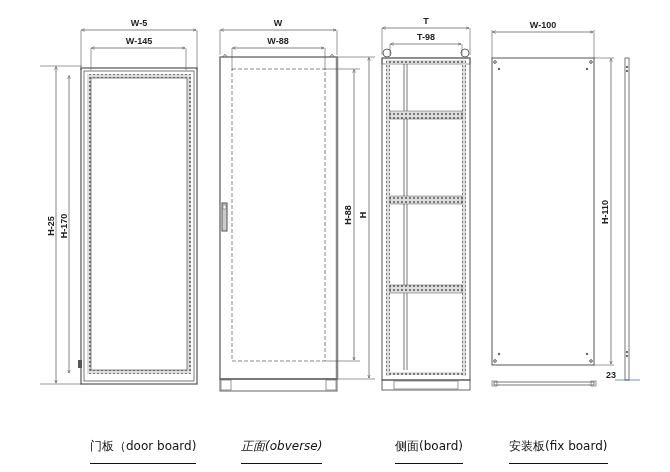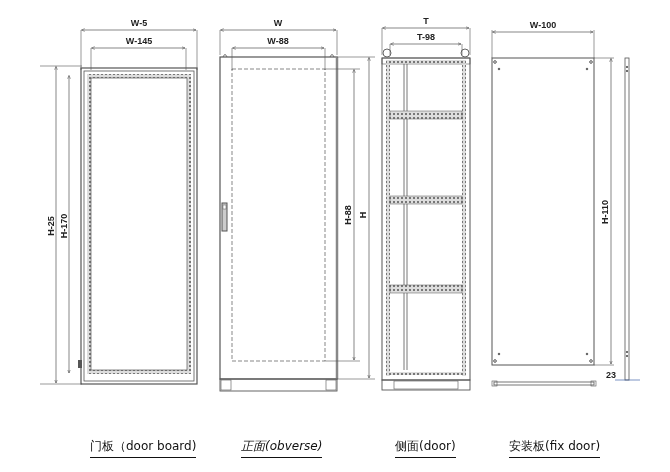--- a/index.html
+++ b/index.html
@@ -1,19 +1,19 @@
 <!DOCTYPE html>
 <html><head>
 <meta charset="utf-8">
 <style>
   html,body{margin:0;padding:0;background:#fff;}
   body{width:670px;height:472px;position:relative;overflow:hidden;font-family:"DejaVu Sans",sans-serif;}
   svg{position:absolute;left:0;top:0;}
   .dimtxt{font-family:"Liberation Sans",sans-serif;font-size:9px;font-weight:bold;fill:#222;}
-  .caption{position:absolute;top:438px;font-family:"DejaVu Sans",sans-serif;font-size:12px;color:#111;border-bottom:1px solid #111;padding-bottom:2px;white-space:nowrap;}
+  .caption{position:absolute;top:438px;font-family:"DejaVu Sans",sans-serif;font-size:12px;color:#111;border-bottom:1px solid #111;padding-bottom:8px;white-space:nowrap;}
 </style>
 </head>
 <body>
 
 <svg width="670" height="472" viewBox="0 0 670 472">
   <defs>
     <pattern id="perf" width="4" height="4" patternUnits="userSpaceOnUse">
       <rect width="4" height="4" fill="#ddd"></rect>
       <rect x="1" y="1" width="2" height="2" fill="#777"></rect>
     </pattern>
@@ -142,14 +142,14 @@
     <rect x="492" y="381" width="5" height="5" stroke-width="0.6"></rect>
     <rect x="591" y="381" width="5" height="5" stroke-width="0.6"></rect>
   </g>
   <text class="dimtxt" x="543" y="28" text-anchor="middle">W-100</text>
   <text class="dimtxt" transform="translate(608,212) rotate(-90)" text-anchor="middle">H-110</text>
   <text class="dimtxt" x="611" y="378" text-anchor="middle">23</text>
 </svg>
 
 <div class="caption" style="left:90px;">门板（door board)</div>
 <div class="caption" style="left:241px;font-style:italic;">正面(obverse)</div>
-<div class="caption" style="left:395px;">侧面(door)</div>
-<div class="caption" style="left:509px;">安装板(fix door)</div>
+<div class="caption" style="left:395px;">侧面(board)</div>
+<div class="caption" style="left:509px;">安装板(fix board)</div>
 
 </body></html>

